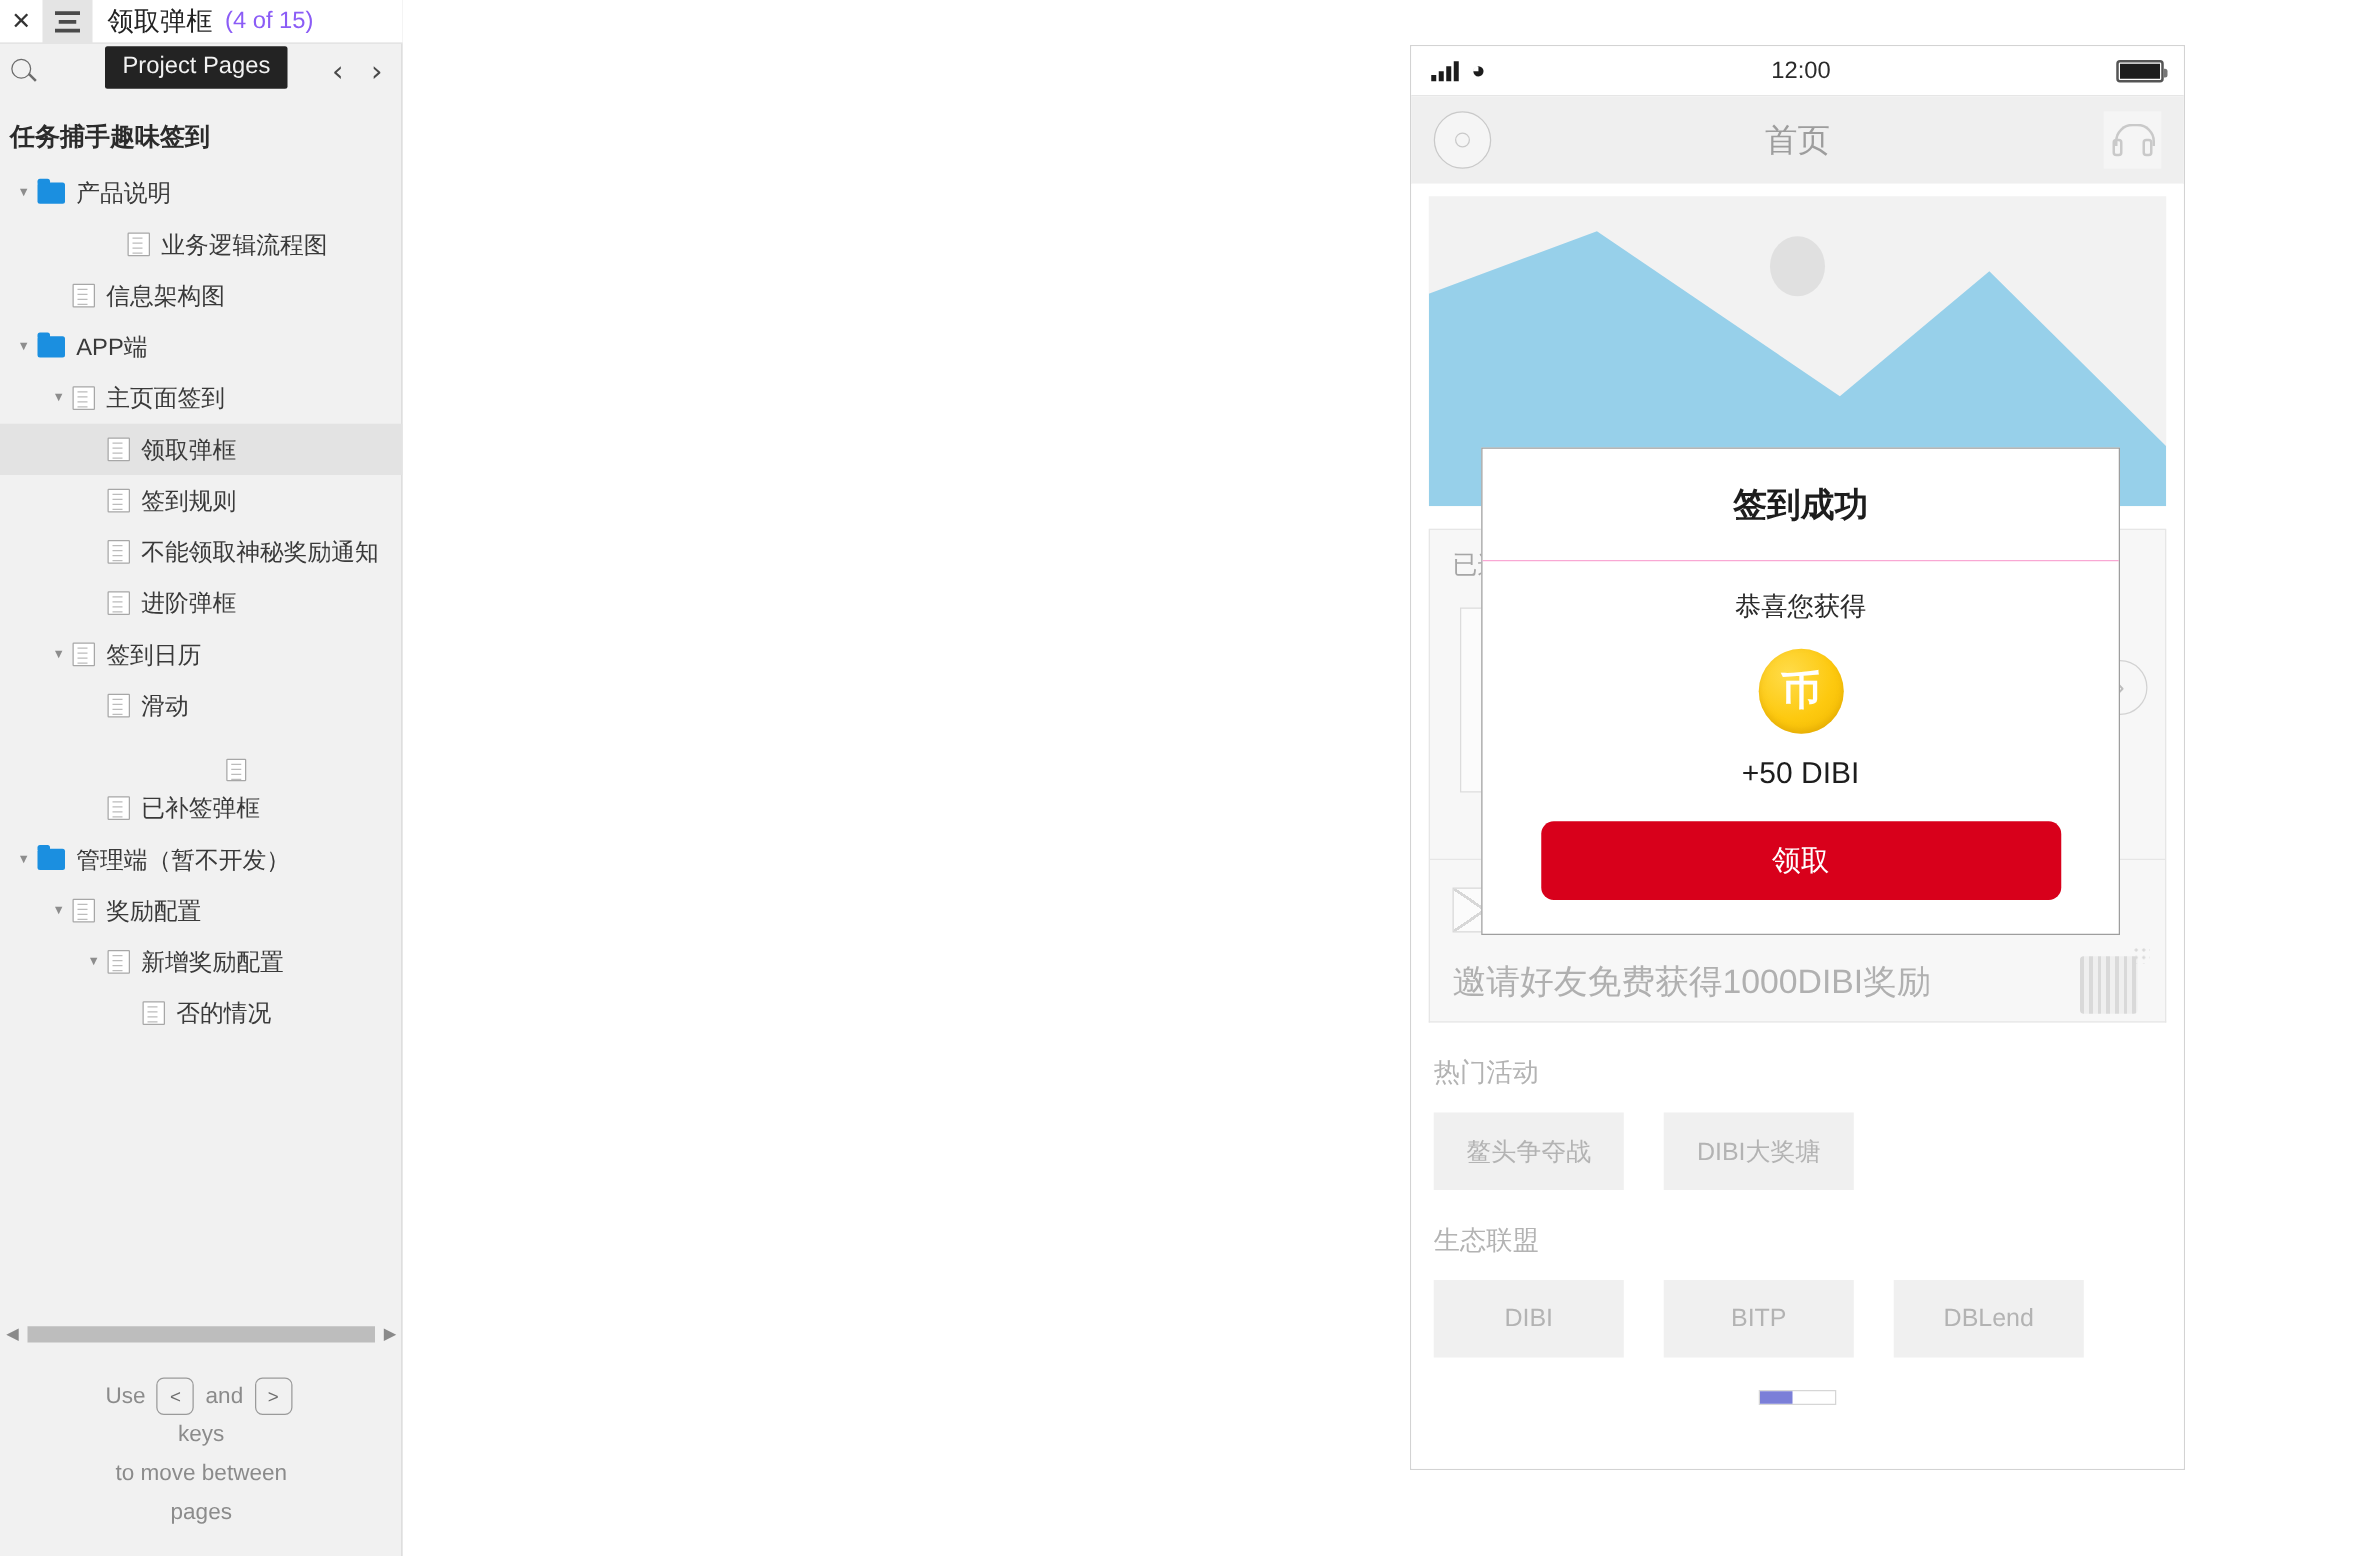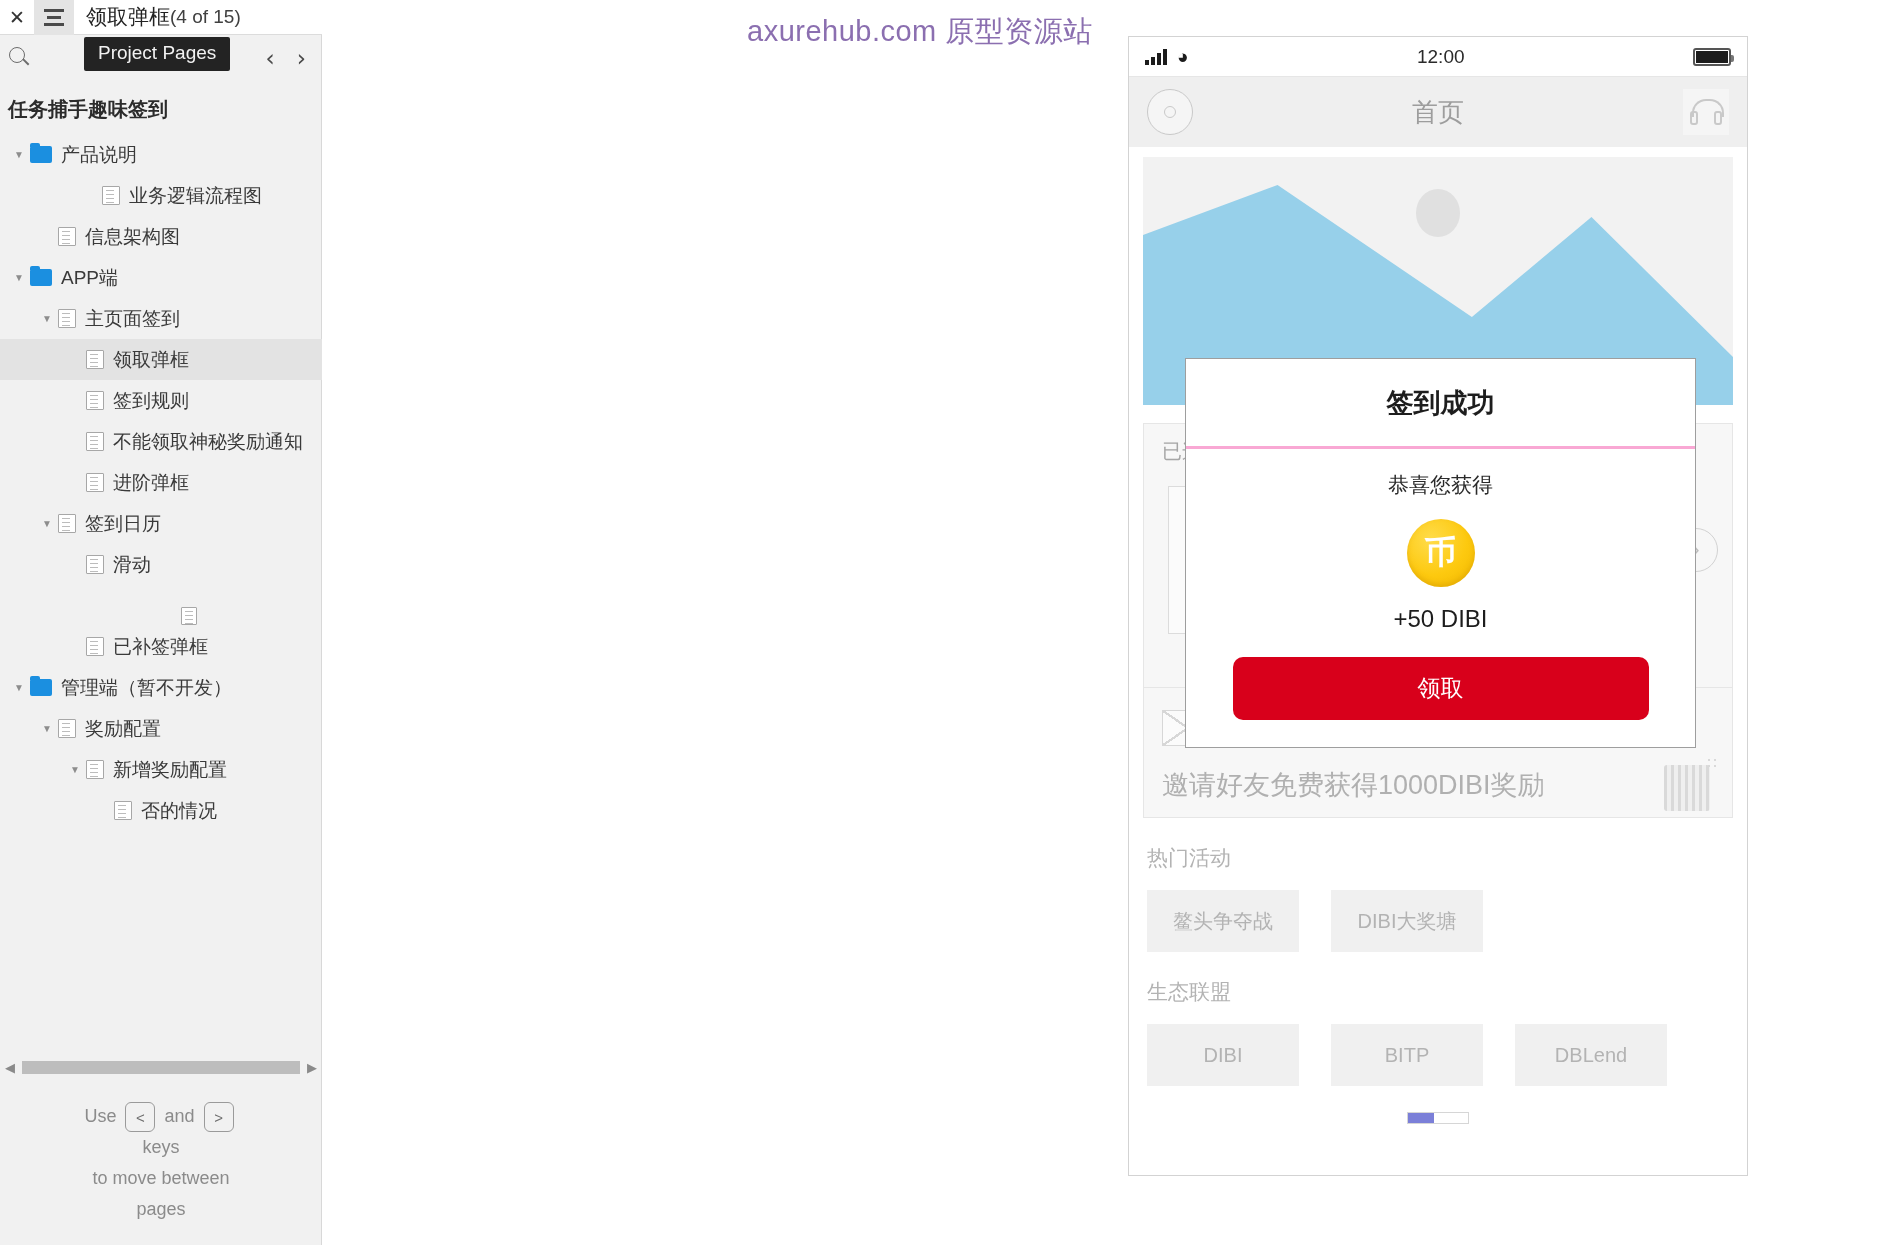--- a/index.html
+++ b/index.html
@@ -32,21 +32,21 @@
   .hamburger-btn {
     width: 40px; height: 35px; background: #e4e4e4;
     display: flex; flex-direction: column; align-items: center; justify-content: center;
     gap: 4px; cursor: pointer;
   }
   .hamburger-btn i { display:block; width: 20px; height: 3px; background: #4a4a4a; }
   .hamburger-btn i.short { width: 14px; }
   .page-title-top {
     font-size: 21px; color: #222; margin-left: 12px; white-space: nowrap;
   }
-  .page-count { font-size: 19px; color: #404040; margin-left: 0; }
+  .page-count { font-size: 19px; color: #8b5cf6; margin-left: 10px; }
 
   .tooltip {
     position: absolute; left: 84px; top: 37px;
     background: #232323; color: #f2f2f2;
     font-size: 19px; padding: 5px 14px 7px;
     border-radius: 2px; z-index: 40; white-space: nowrap;
   }
 
   .sb-searchrow {
     position: absolute; left: 0; top: 36px; width: 322px; height: 45px;
@@ -247,21 +247,21 @@
 
   .progress-wrap { display:flex; justify-content:center; margin-top: 26px; }
   .progress-track { width: 62px; height: 12px; background:#ffffff; border:1px solid #d6d6d6; }
   .progress-fill { width: 26px; height: 100%; background:#7b7fd8; }
   .modal {
     position:absolute; left: 1185px; top: 358px; width: 511px; height: 390px;
     background:#ffffff; border:1px solid #9e9e9e; z-index: 30;
   }
   .modal-head {
     height: 90px; display:flex; align-items:center; justify-content:center;
-    border-bottom: 3px solid #f9a8d4;
+    border-bottom: 1px solid #f9a8d4;
   }
   .modal-title { font-size: 27px; font-weight: bold; color:#1d1d1d; }
   .modal-body { padding-top: 22px; text-align:center; }
   .modal-sub { font-size: 21px; color:#2b2b2b; }
   .coin {
     width: 68px; height: 68px; border-radius:50%; margin: 20px auto 0;
     background: radial-gradient(circle at 35% 30%, #ffdc4a 0%, #fdc90f 55%, #f0b800 100%);
     display:flex; align-items:center; justify-content:center;
     color:#ffffff; font-size: 32px; font-weight: bold;
     box-shadow: inset 0 -3px 5px rgba(200,140,0,.35);
@@ -406,21 +406,20 @@
         <span class="keycap">&gt;</span>
       </div>
       <div>keys</div>
       <div>to move between</div>
       <div>pages</div>
     </div>
   </div>
 
   <div class="canvas"></div>
 
-  <div class="watermark">axurehub.com 原型资源站</div>
 
   <div class="phone">
 
     <div class="statusbar">
       <div class="sig-bars">
         <i></i>
           <i></i>
           <i></i>
           <i></i>
       </div>

